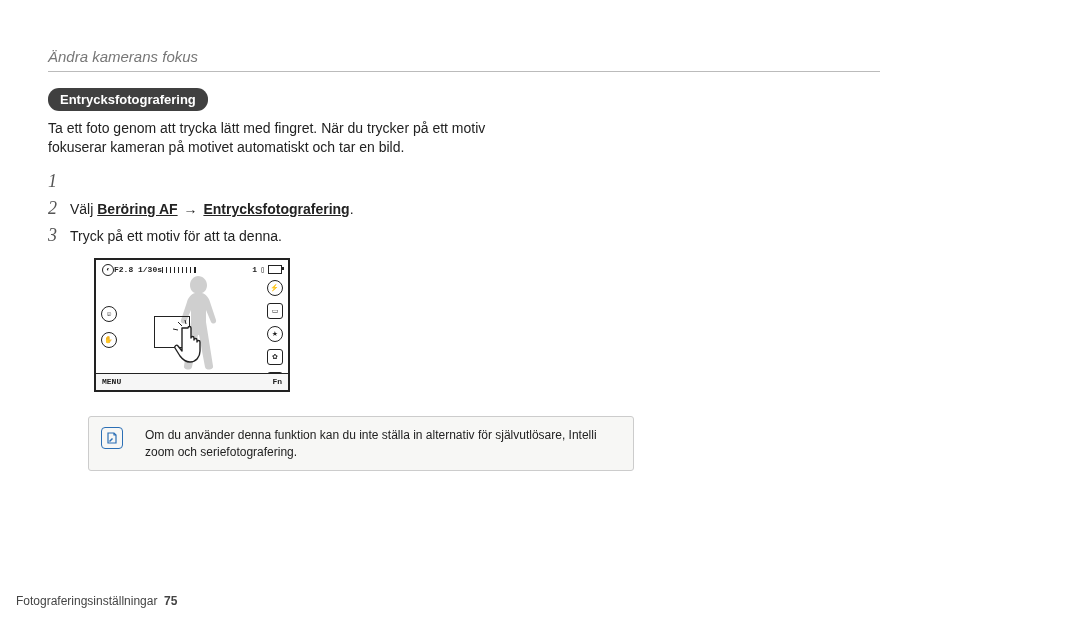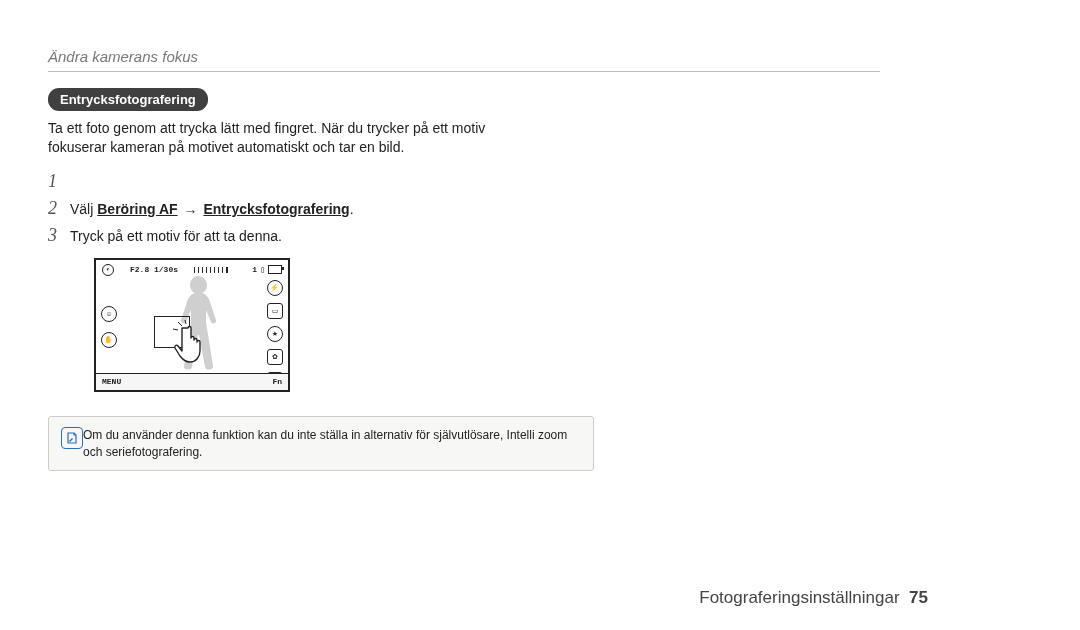--- a/index.html
+++ b/index.html
@@ -95,21 +95,21 @@
   .lcd-top {
     position: absolute;
     top: 4px; left: 6px; right: 6px;
     display: flex;
     justify-content: space-between;
     align-items: center;
     font-family: "Courier New", monospace;
     font-size: 8px;
     font-weight: 700;
   }
-  .lcd-top-left { display: flex; align-items: center; gap: 16px; }
+  .lcd-top-left { display: flex; align-items: center; gap: 0; }
   .mode-dot {
     width: 10px; height: 10px; border: 1.2px solid #222; border-radius: 50%;
     display: inline-flex; align-items: center; justify-content: center;
     font-size: 6px;
   }
   .ev-scale {
     width: 34px; height: 6px;
     background:
       linear-gradient(#222,#222) left/1px 100% no-repeat,
       linear-gradient(#222,#222) right/1px 100% no-repeat,
@@ -154,45 +154,46 @@
     display:flex; justify-content:space-between; align-items:center;
     background:#f6f6f6;
   }
   .lcd-btn {
     font-family:"Courier New",monospace; font-size:8px; font-weight:700;
     padding:0 6px;
   }
 
   
   .note {
-    display:flex; align-items:flex-start; gap:0;
+    display:flex; align-items:flex-start; gap:22px;
     border:1px solid #ccc;
     border-radius:3px;
     background:#f7f7f5;
     padding:10px 12px;
     max-width: 520px;
     margin-top: 24px;
+    margin-left: 40px;
   }
   .note-icon {
     width:20px; height:20px; flex:none;
     border:1.5px solid #2b6fb5; border-radius:4px;
     display:flex; align-items:center; justify-content:center;
   }
   .note-text {
     font-size: 12px;
     line-height: 1.4;
     color:#222;
   }
 
   .footer {
     position:absolute;
     bottom: 22px;
-    left:2px; right:0;
-    text-align:right;
-    font-size:17px;
+    left:16px; right:0;
+    text-align:left;
+    font-size:12px;
     color:#444;
   }
   .footer .pg { font-weight:600; }
 </style>
 </head>
 <body>
 
 <div class="page">
   <div class="header-title">Ändra kamerans fokus</div>
   <hr class="hr">

